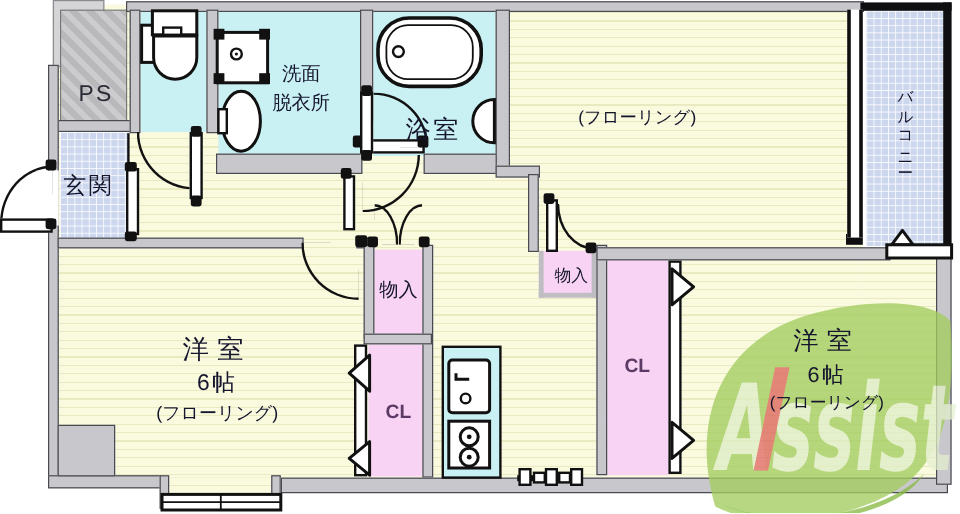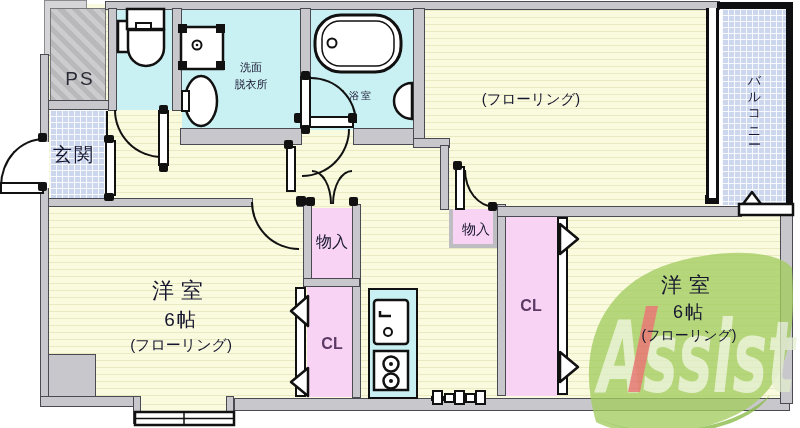--- a/index.html
+++ b/index.html
@@ -237,26 +237,26 @@
       <path d="M590,415 C640,442 730,434 770,395 C745,434 650,448 590,415 Z" fill="#8abb47"></path>
       <text x="598" y="392" textLength="197" lengthAdjust="spacingAndGlyphs" font-family="DejaVu Sans, Liberation Sans, sans-serif" font-size="100" font-style="italic" font-weight="bold" fill="#e4f0cf" fill-opacity="0.92">Assist</text>
       <polygon points="628,392 646,306 658,306 640,392" fill="#e25c5c" opacity="0.9"></polygon>
     </g>
   </svg>
 
   <div class="lbl" style="left:80px;top:79px;font-size:19px;letter-spacing:2px;color:#2a2a35;">PS</div>
 
   <div class="lbl" style="left:74px;top:155px;font-size:19px;letter-spacing:2px;">玄関</div>
 
-  <div class="lbl" style="left:251px;top:75px;font-size:11px;line-height:1.5;">
+  <div class="lbl" style="left:251px;top:75px;font-size:16px;line-height:1.5;">
     <div>洗面</div>
     <div>脱衣所</div>
   </div>
 
-  <div class="lbl" style="left:361px;top:96px;font-size:10px;letter-spacing:2px;">浴室</div>
+  <div class="lbl" style="left:361px;top:108px;font-size:21px;letter-spacing:2px;">浴室</div>
 
   <div class="lbl" style="left:531px;top:99px;line-height:1;">
     <div style="font-size:14.5px;">(フローリング)</div>
   </div>
 
   <div class="lbl vtext" style="left:754px;top:103px;font-size:13px;">バルコニー</div>
 
   <div class="lbl" style="left:332px;top:242px;font-size:16px;">物入</div>
   <div class="lbl" style="left:476px;top:230px;font-size:14px;">物入</div>
 

